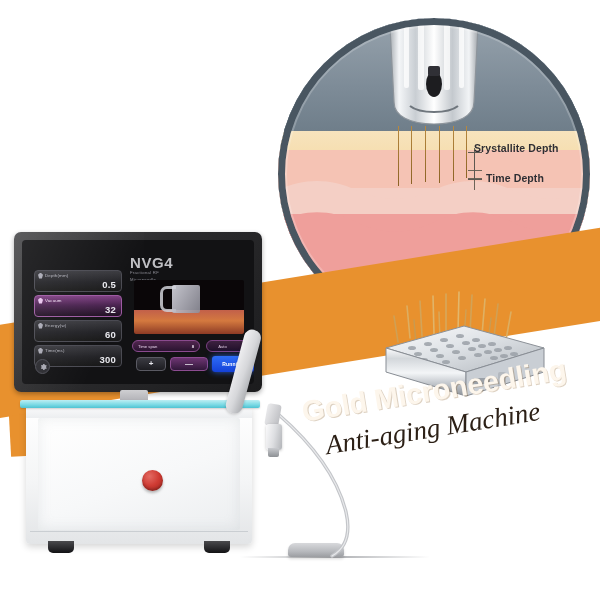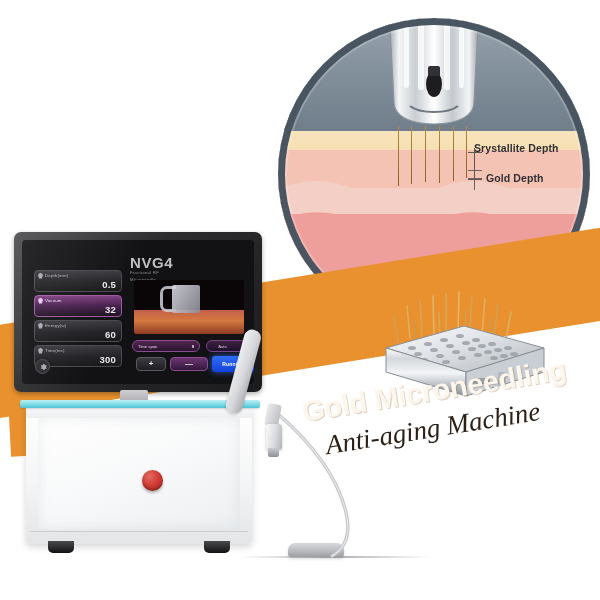--- a/index.html
+++ b/index.html
@@ -631,21 +631,21 @@
       <div class="depth-line" style="left:196px; top:130px; width:1px; height:42px;"></div>
       <div class="depth-line" style="left:190px; top:152px; width:14px; height:1px;"></div>
       <div class="depth-line" style="left:190px; top:160px; width:14px; height:1px;"></div>
 
       <div class="disc-rim"></div>
       <div class="disc-rim-inner"></div>
     </div>
   </div>
 
   <div class="diagram-label" id="label-crystallite">Srystallite Depth</div>
-  <div class="diagram-label" id="label-heat">Gold Depth</div>
+  <div class="diagram-label" id="label-heat">Time Depth</div>
   <div class="label-tick" style="left:468px; top:152px; width:14px; height:1.4px;"></div>
   <div class="label-tick" style="left:468px; top:179px; width:14px; height:1.4px;"></div>
   <div class="label-tick" style="left:474px; top:152px; width:1.4px; height:28px;"></div>
 
   <div id="cartridge">
     <svg viewBox="0 0 186 112" width="186" height="112">
       <defs>
         <linearGradient id="gmetal" x1="0" y1="0" x2="0" y2="1">
           <stop offset="0%" stop-color="#fdfdfe"></stop>
           <stop offset="22%" stop-color="#d3d7db"></stop>

